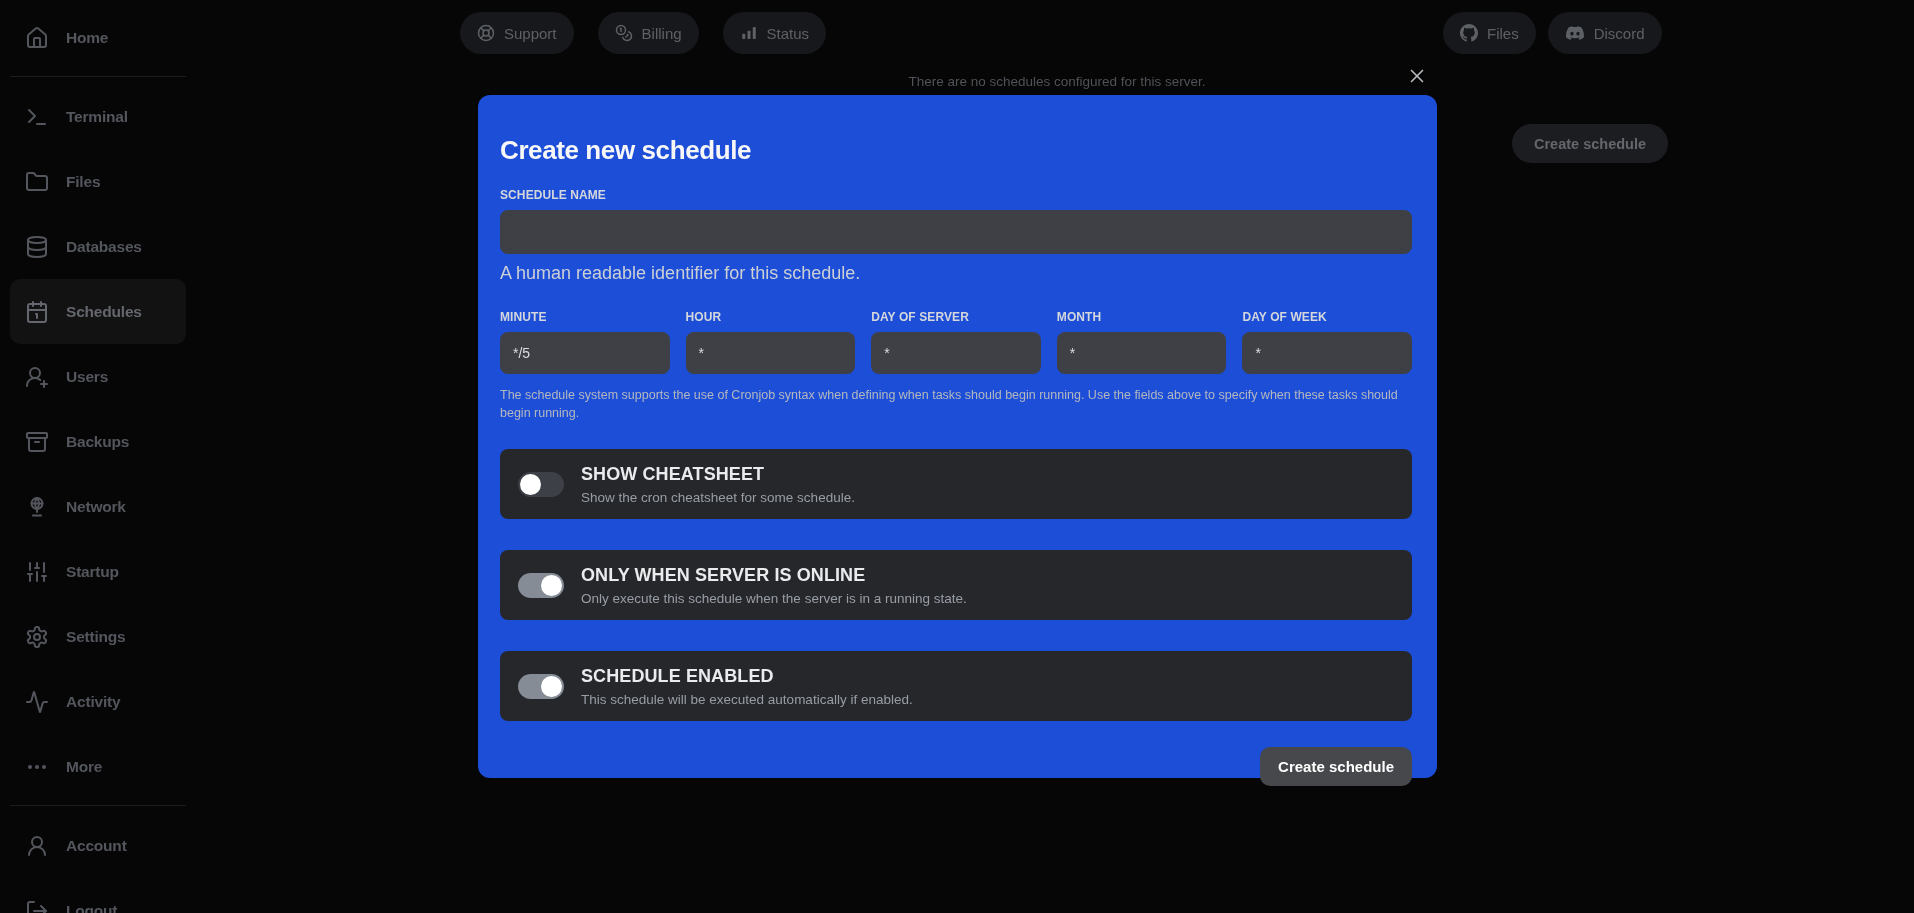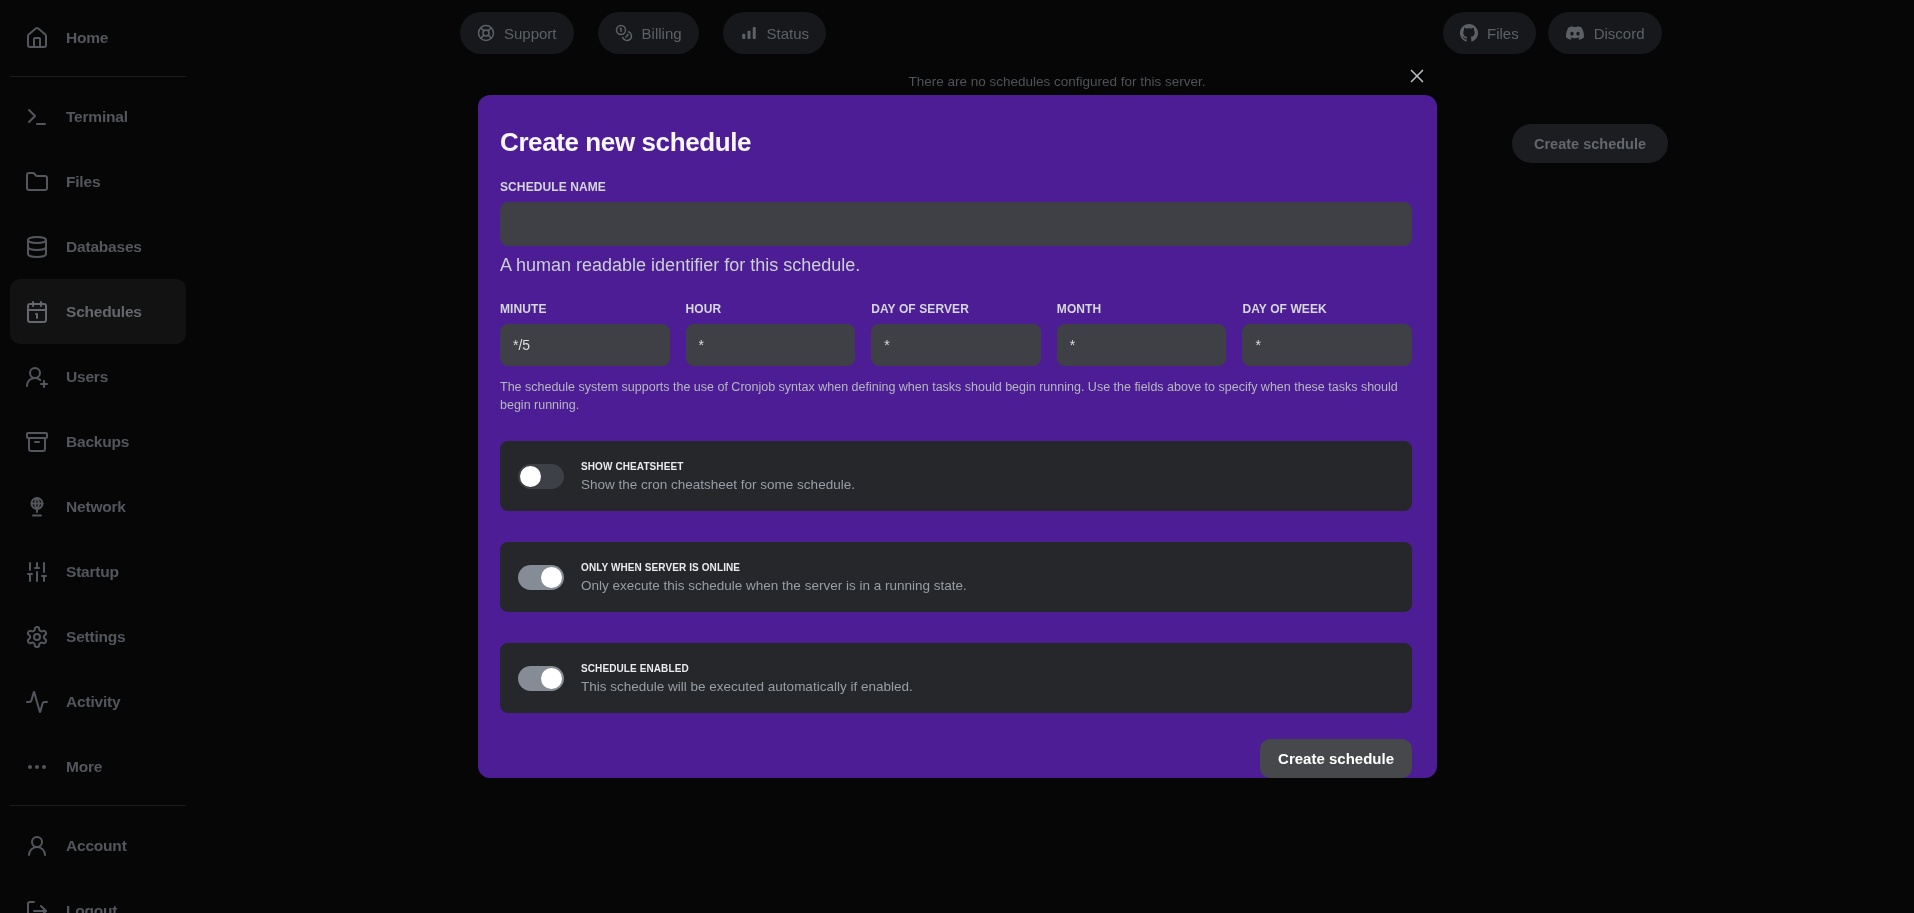--- a/index.html
+++ b/index.html
@@ -25,41 +25,41 @@
   .pill-btn svg.filled { fill:currentColor; stroke:none; }
 
   
   .empty-msg { position:absolute; left:700px; top:74px; width:714px; text-align:center; font-size:13.5px; color:#4f5257; }
   .bg-create-btn { position:absolute; left:1512px; top:124px; height:39px; padding:0 22px; border:none; border-radius:19.5px; background:#1c1d20; color:#64676d; font-size:14.5px; font-weight:700; font-family:inherit; cursor:pointer; }
 
   
   .close-x { position:absolute; left:1404px; top:63px; width:26px; height:26px; display:flex; align-items:center; justify-content:center; color:#b6b9bd; cursor:pointer; }
   .close-x svg { width:22px; height:22px; stroke:currentColor; stroke-width:1.8; stroke-linecap:round; fill:none; }
 
-  .modal { position:absolute; left:478px; top:95px; width:959px; height:683px; background:#4c1d95; border-radius:12px; padding:8px 25px 0 22px; }
+  .modal { position:absolute; left:478px; top:95px; width:959px; height:683px; background:#1d4ed8; border-radius:12px; padding:16px 25px 0 22px; }
   .modal-title { margin-top:24px; font-size:26px; font-weight:700; letter-spacing:-0.4px; color:#f7f7f8; }
   .field-label { margin-top:22px; font-size:12px; font-weight:600; color:#d4d7db; letter-spacing:0.1px; }
   .text-input { display:block; width:100%; height:44px; margin-top:8px; background:#3e4045; border:none; border-radius:8px; padding:0 13px; color:#dcdee1; font-size:14px; font-family:inherit; outline:none; }
   .field-help { margin-top:9px; font-size:18px; color:#ccd0d5; }
 
   .cron-grid { display:grid; grid-template-columns:repeat(5,1fr); column-gap:16px; margin-top:26px; }
   .cron-cell .field-label { margin-top:0; }
   .cron-cell .text-input { height:42px; }
   .cron-help { margin-top:13px; font-size:12.5px; line-height:1.4; color:#b4b8be; }
 
   .toggle-box { display:flex; align-items:center; height:70px; margin-top:27px; background:#26272b; border-radius:8px; padding-left:18px; }
   .toggle-box + .toggle-box { margin-top:31px;align-items:center; }
   .switch { position:relative; width:46px; height:25px; border-radius:13px; flex:none; cursor:pointer; }
   .switch.off { background:#3d4046; }
   .switch.on { background:#858c96; }
   .switch .knob { position:absolute; top:2px; width:21px; height:21px; border-radius:50%; background:#ffffff; }
   .switch.off .knob { left:2px; }
   .switch.on .knob { right:2px; }
   .toggle-text { margin-left:17px; }
-  .toggle-label { font-size:10px; font-weight:700; color:#eaebed; letter-spacing:0.1px; }
+  .toggle-label { font-size:18px; font-weight:700; color:#eaebed; letter-spacing:0.1px; }
   .toggle-desc { margin-top:5px; font-size:13.5px; color:#989ea6; }
 
   .modal-footer { display:flex; justify-content:flex-end; margin-top:26px; }
   .submit-btn { height:39px; padding:0 18px; border:none; border-radius:10px; background:#47484c; color:#ffffff; font-size:15px; font-weight:700; font-family:inherit; cursor:pointer; }
 </style>
 </head>
 <body>
 
 <div class="stage">
 

